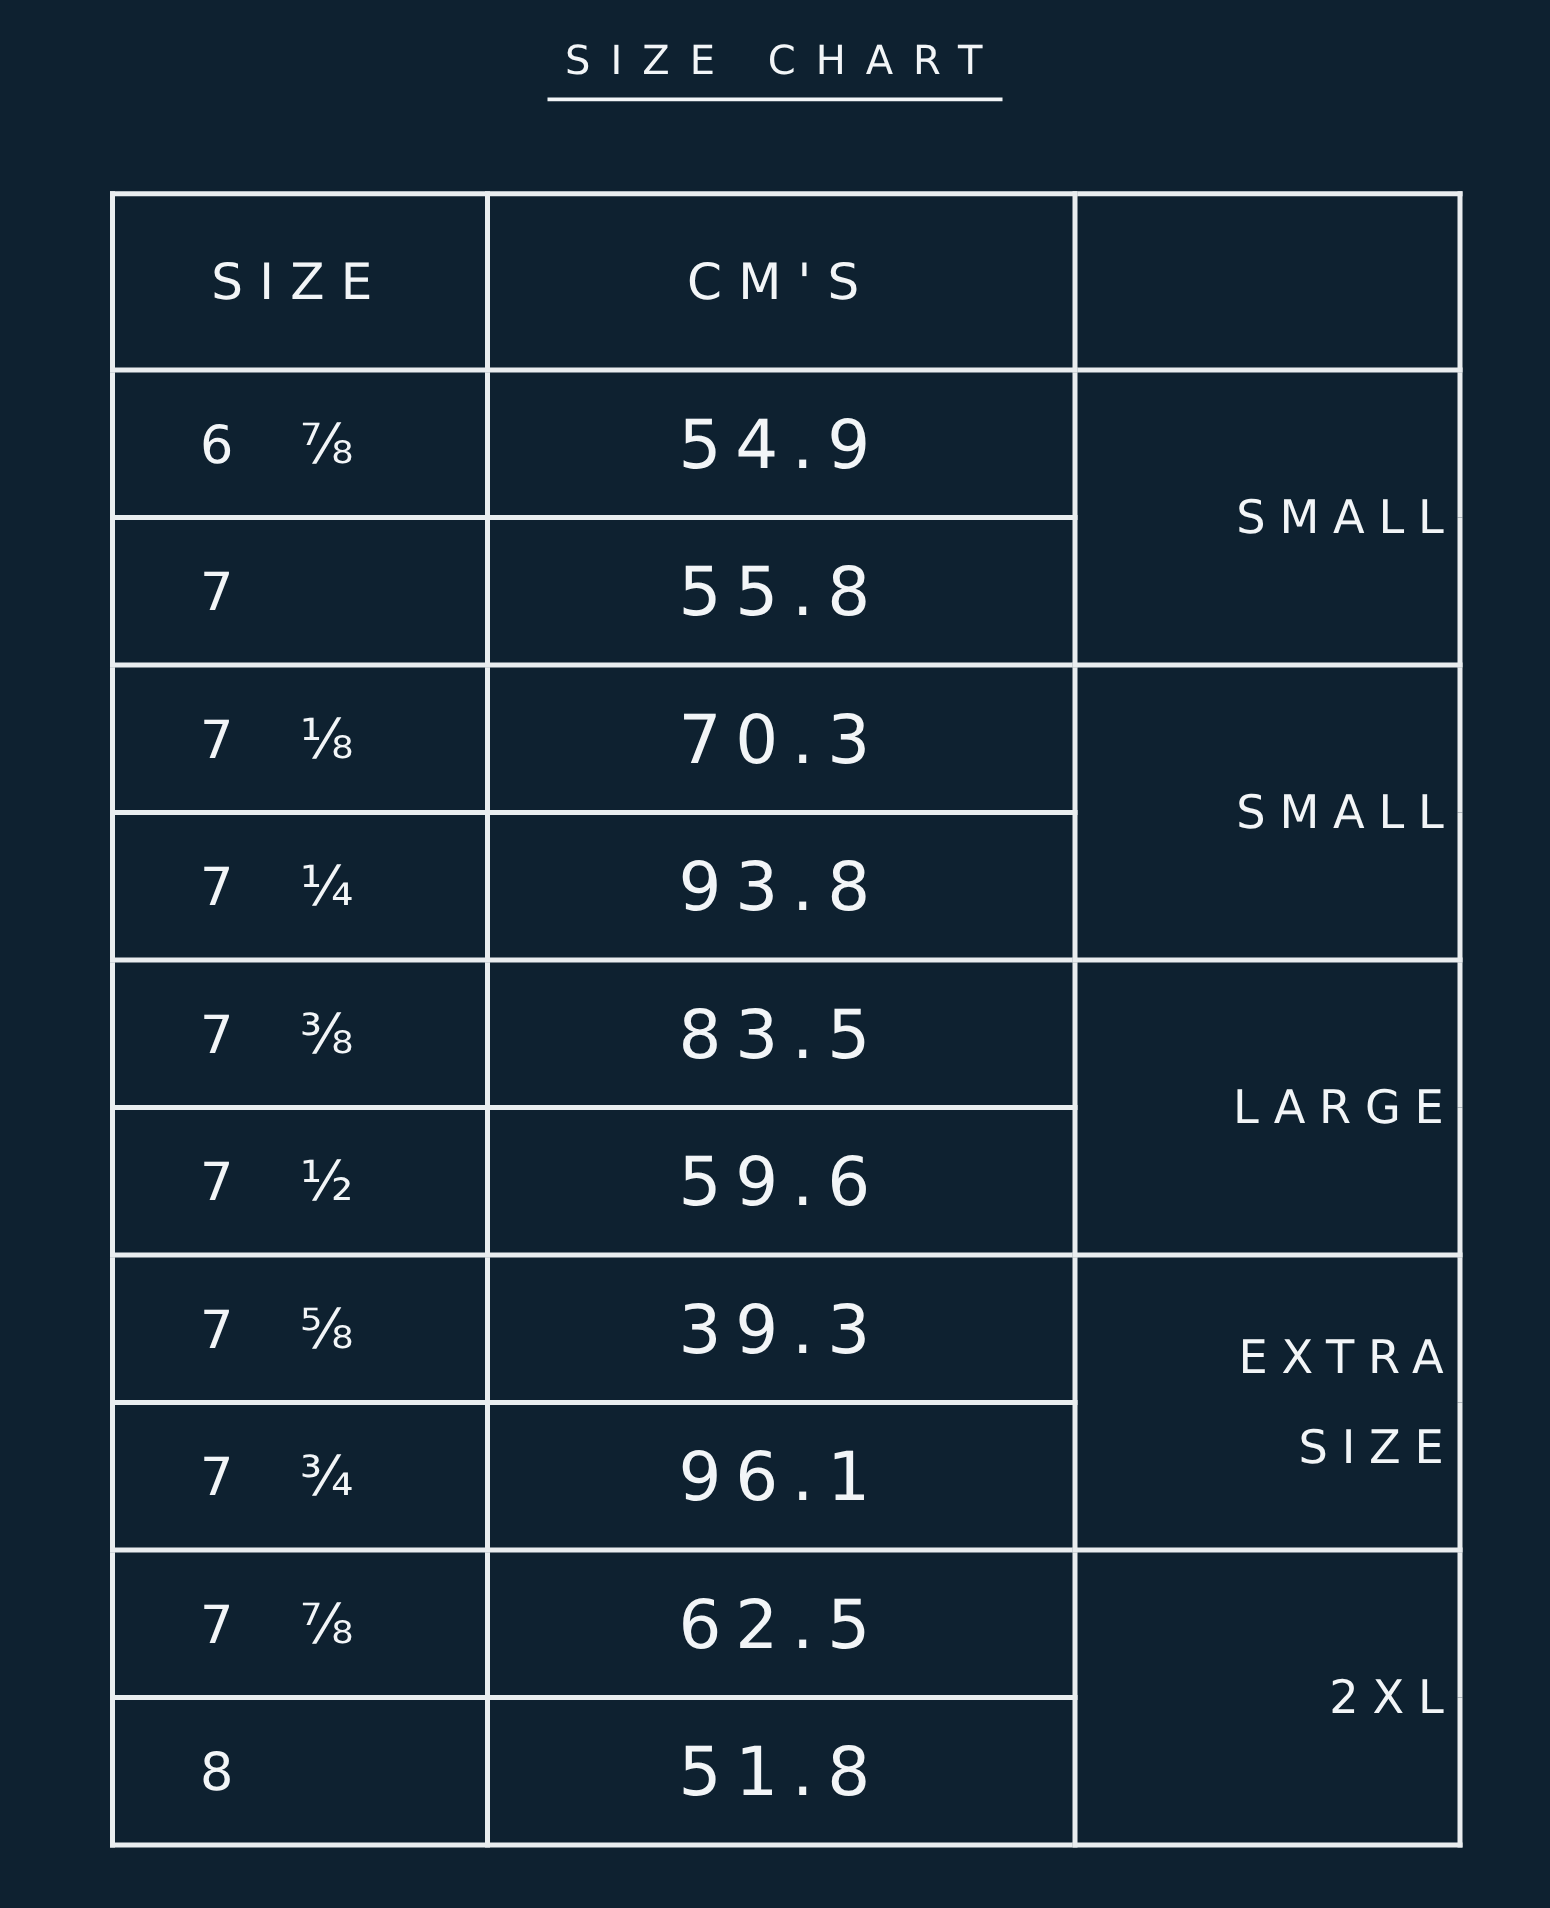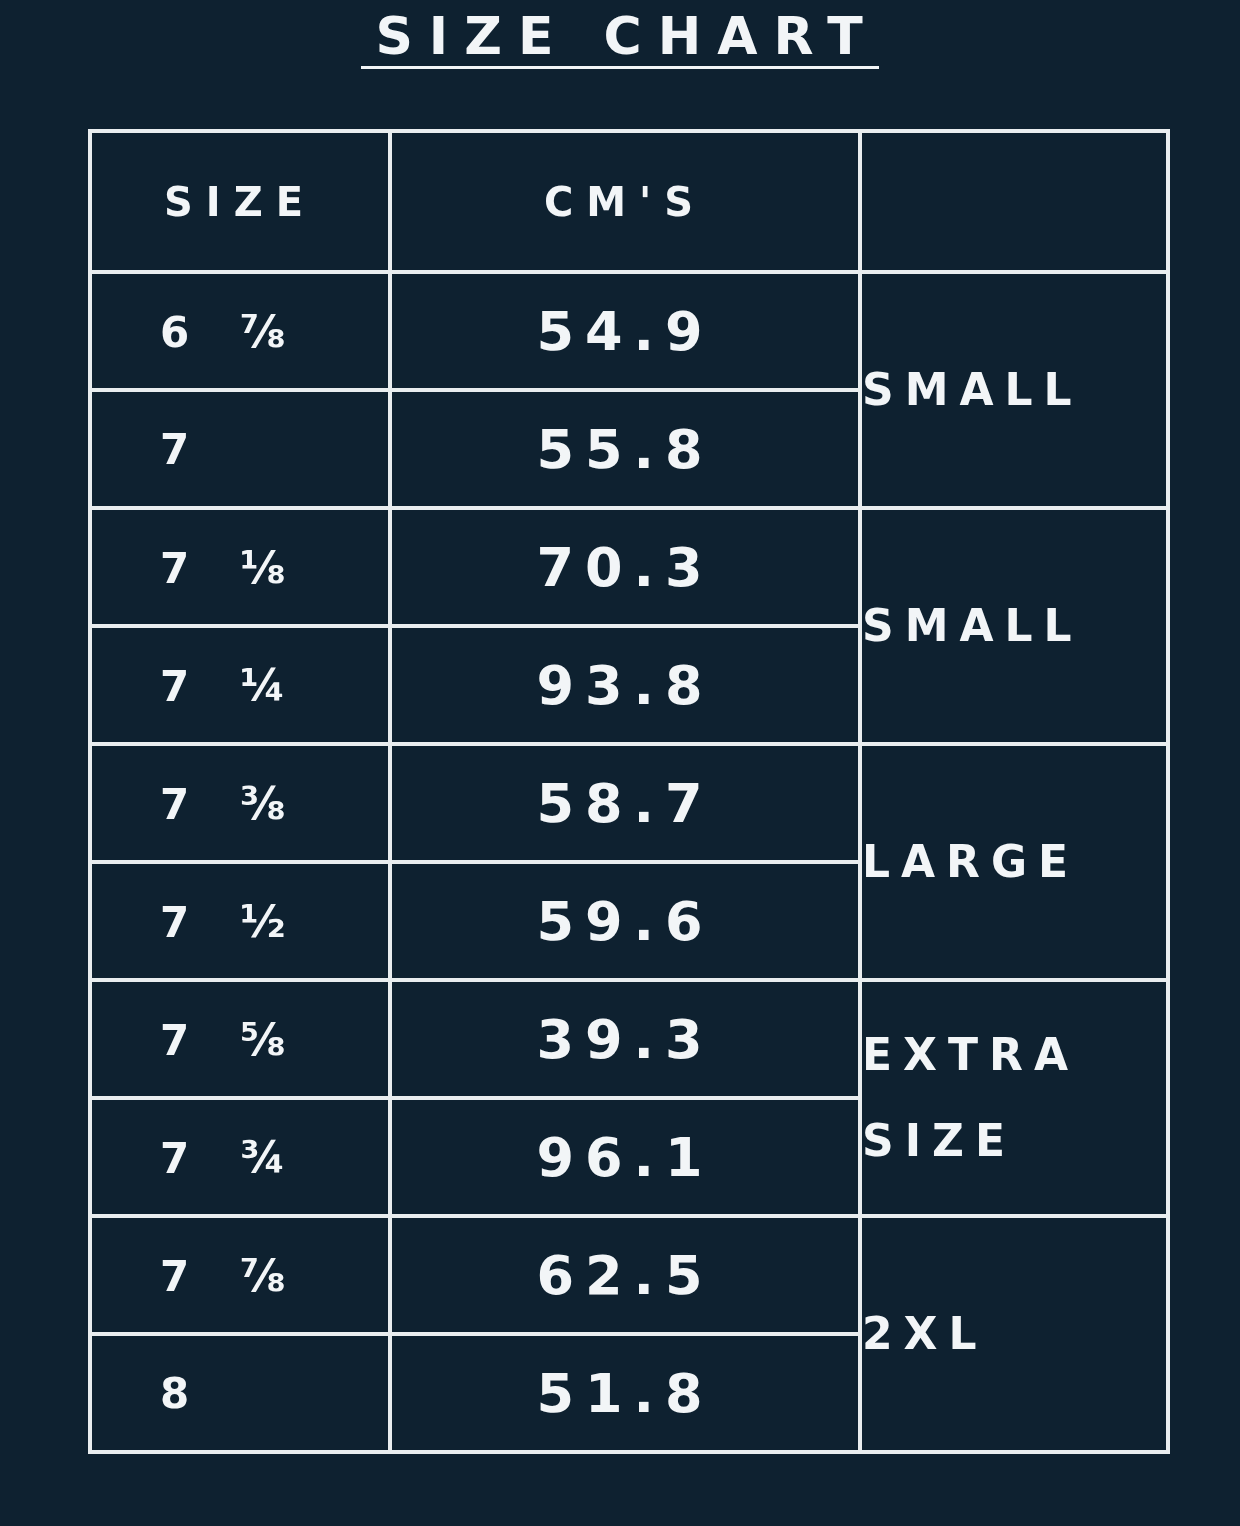--- a/index.html
+++ b/index.html
@@ -17,40 +17,40 @@
     color: var(--fg);
     font-family: "DejaVu Sans", "Liberation Sans", sans-serif;
     overflow: hidden;
   }
   .title-wrap {
     text-align: center;
     padding-top: 10px;
   }
   .title {
     display: inline-block;
-    margin: 4px;
-    font-size: 52px;
-    font-weight: 700;
+    margin: 16px;
+    font-size: 32px;
+    font-weight: 400;
     line-height: 44px;
     letter-spacing: 16px;
     padding: 0 0 8px 14px;
     border-bottom: 3px solid var(--fg);
   }
   table.size-table {
     border-collapse: collapse;
     table-layout: fixed;
     margin: 56px 0 0 88px;
   }
   col.c1 { width: 300px; }
   col.c2 { width: 470px; }
   col.c3 { width: 308px; }
   th, td {
     border: 4px solid var(--border);
     vertical-align: middle;
-    font-weight: 700;
+    font-weight: 400;
     padding: 0;
   }
   tr.header-row { height: 141px; }
   tr.data-row  { height: 118px; }
   th.size-h, th.cms-h {
     font-size: 40px;
     letter-spacing: 13px;
     text-align: center;
   }
   td.size-cell {
@@ -66,23 +66,23 @@
     display: inline-block;
     margin-left: 44px;
     font-size: 44px;
   }
   td.cm-cell {
     font-size: 54px;
     letter-spacing: 11px;
     text-align: center;
   }
   td.group-cell {
-    font-size: 44px;
+    font-size: 37px;
     letter-spacing: 11px;
-    text-align: left;
+    text-align: right;
     white-space: pre-line;
     line-height: 1.95;
   }
 </style>
 </head>
 <body>
 
 <div class="page">
 
   <div class="title-wrap">
@@ -129,21 +129,21 @@
         <td class="size-cell">
           <span class="whole">7</span><span class="frac">¼</span>
         </td>
         <td class="cm-cell">93.8</td>
       </tr>
 
       <tr class="data-row">
         <td class="size-cell">
           <span class="whole">7</span><span class="frac">⅜</span>
         </td>
-        <td class="cm-cell">58.7</td>
+        <td class="cm-cell">83.5</td>
         <td class="group-cell" rowspan="2">LARGE</td>
       </tr>
       <tr class="data-row">
         <td class="size-cell">
           <span class="whole">7</span><span class="frac">½</span>
         </td>
         <td class="cm-cell">59.6</td>
       </tr>
 
       <tr class="data-row">

